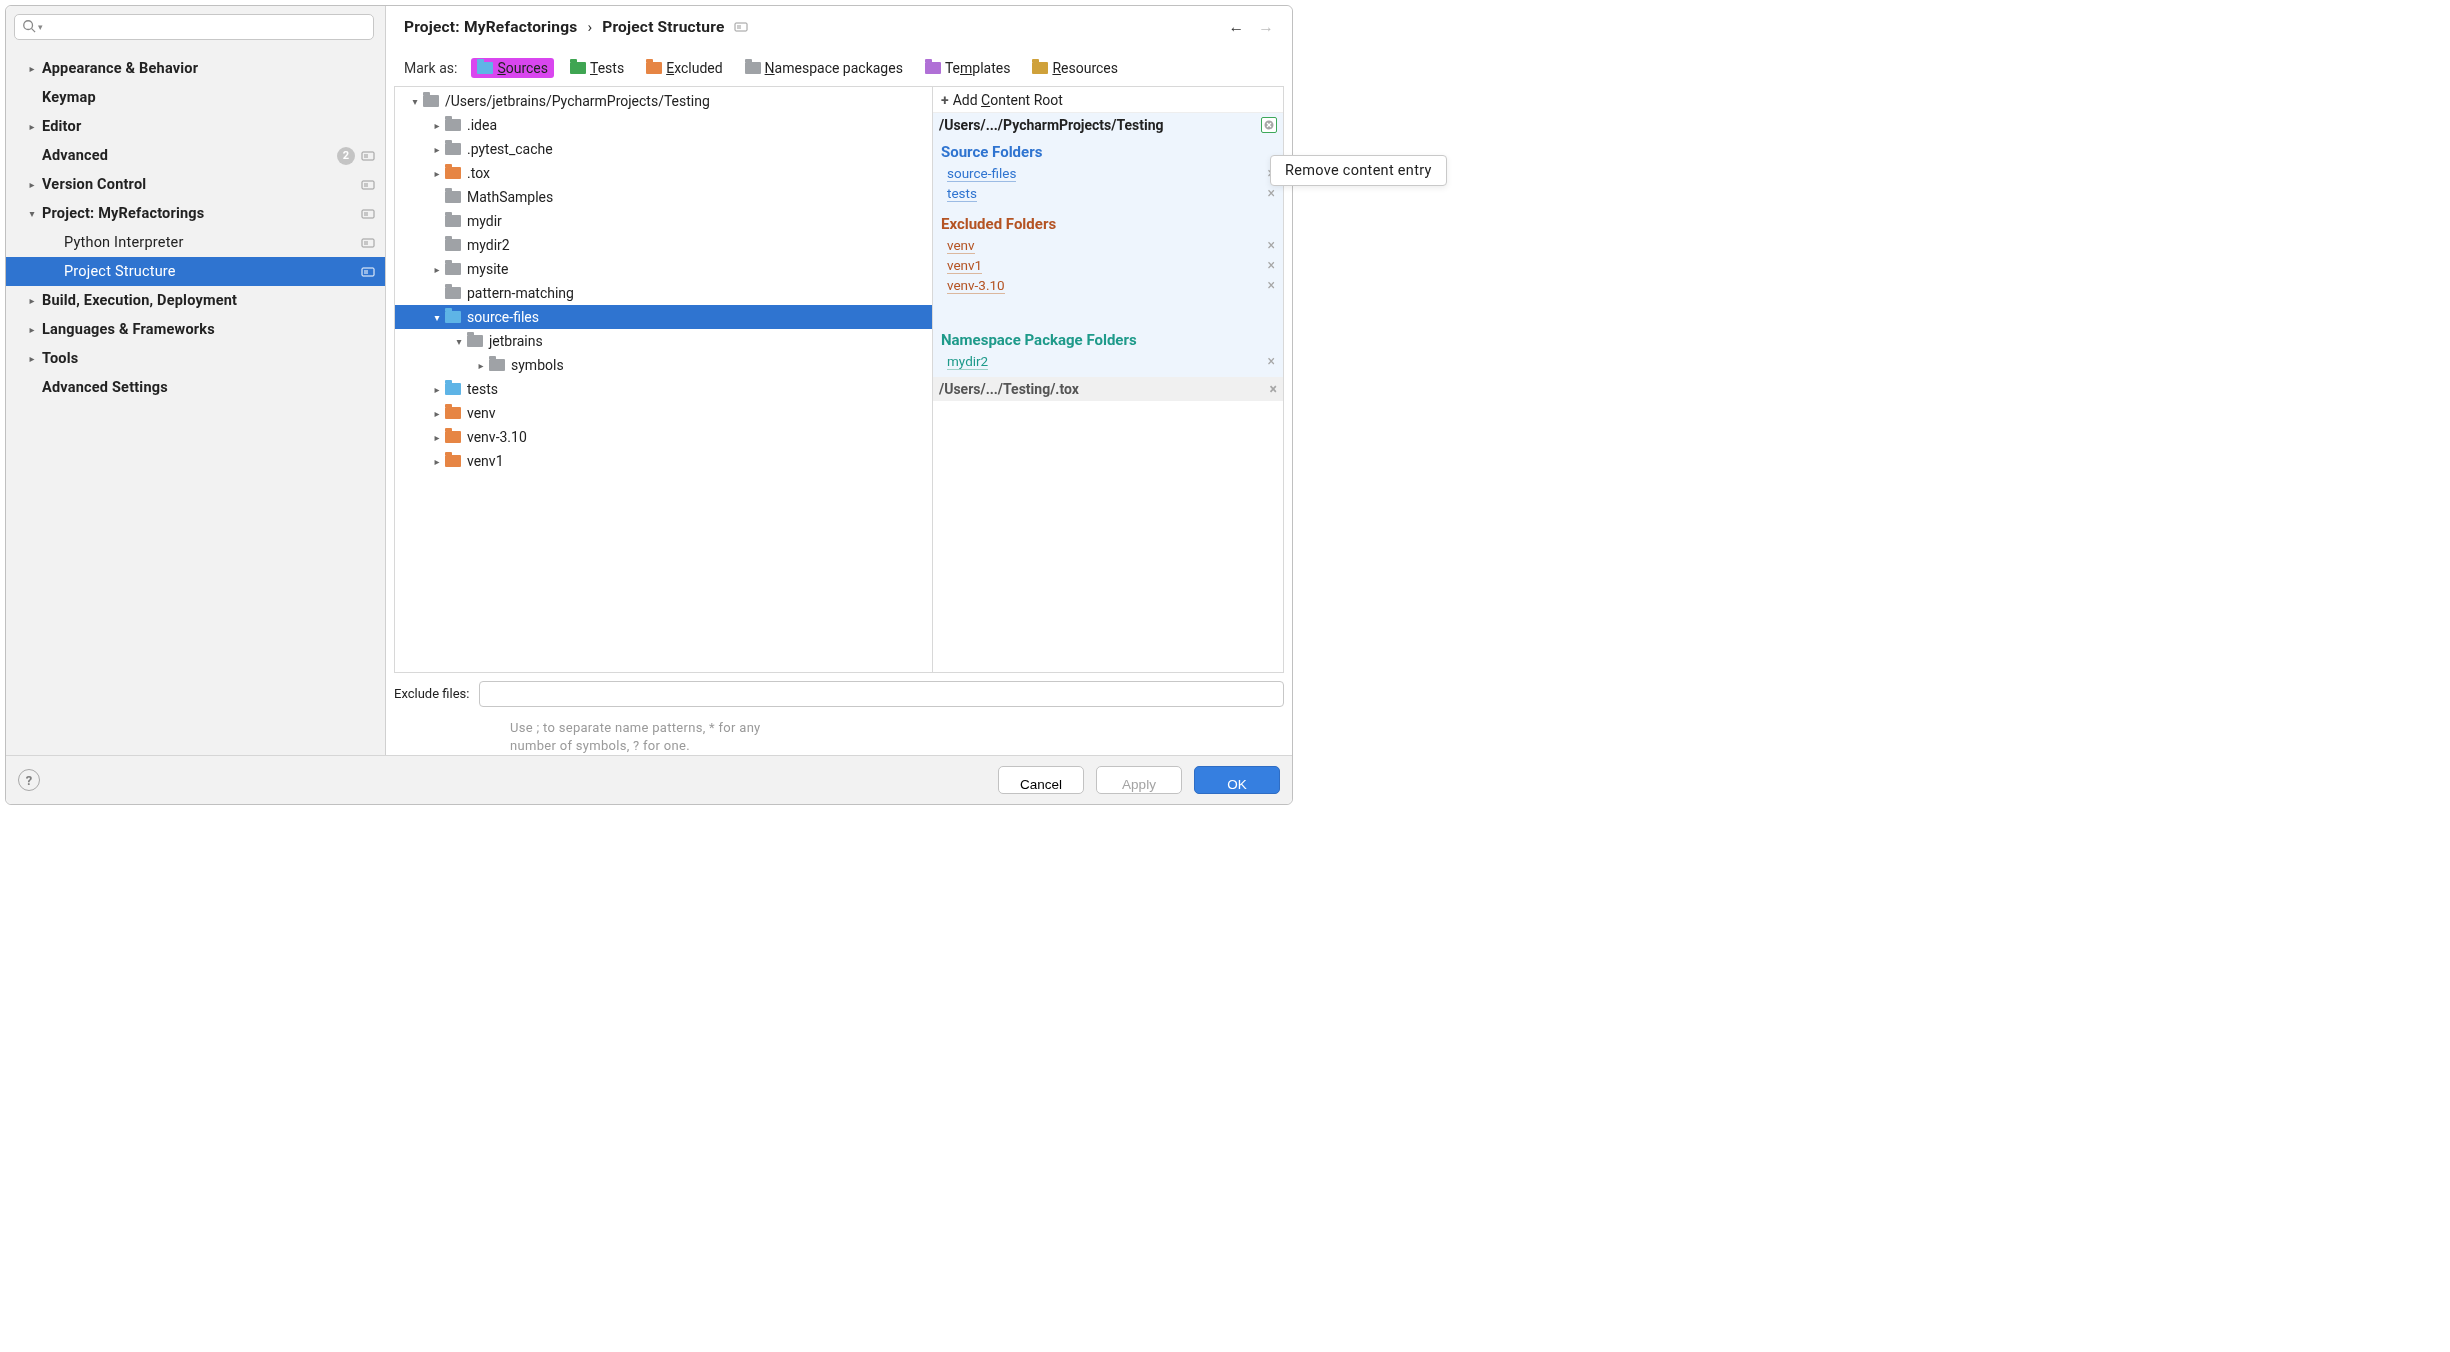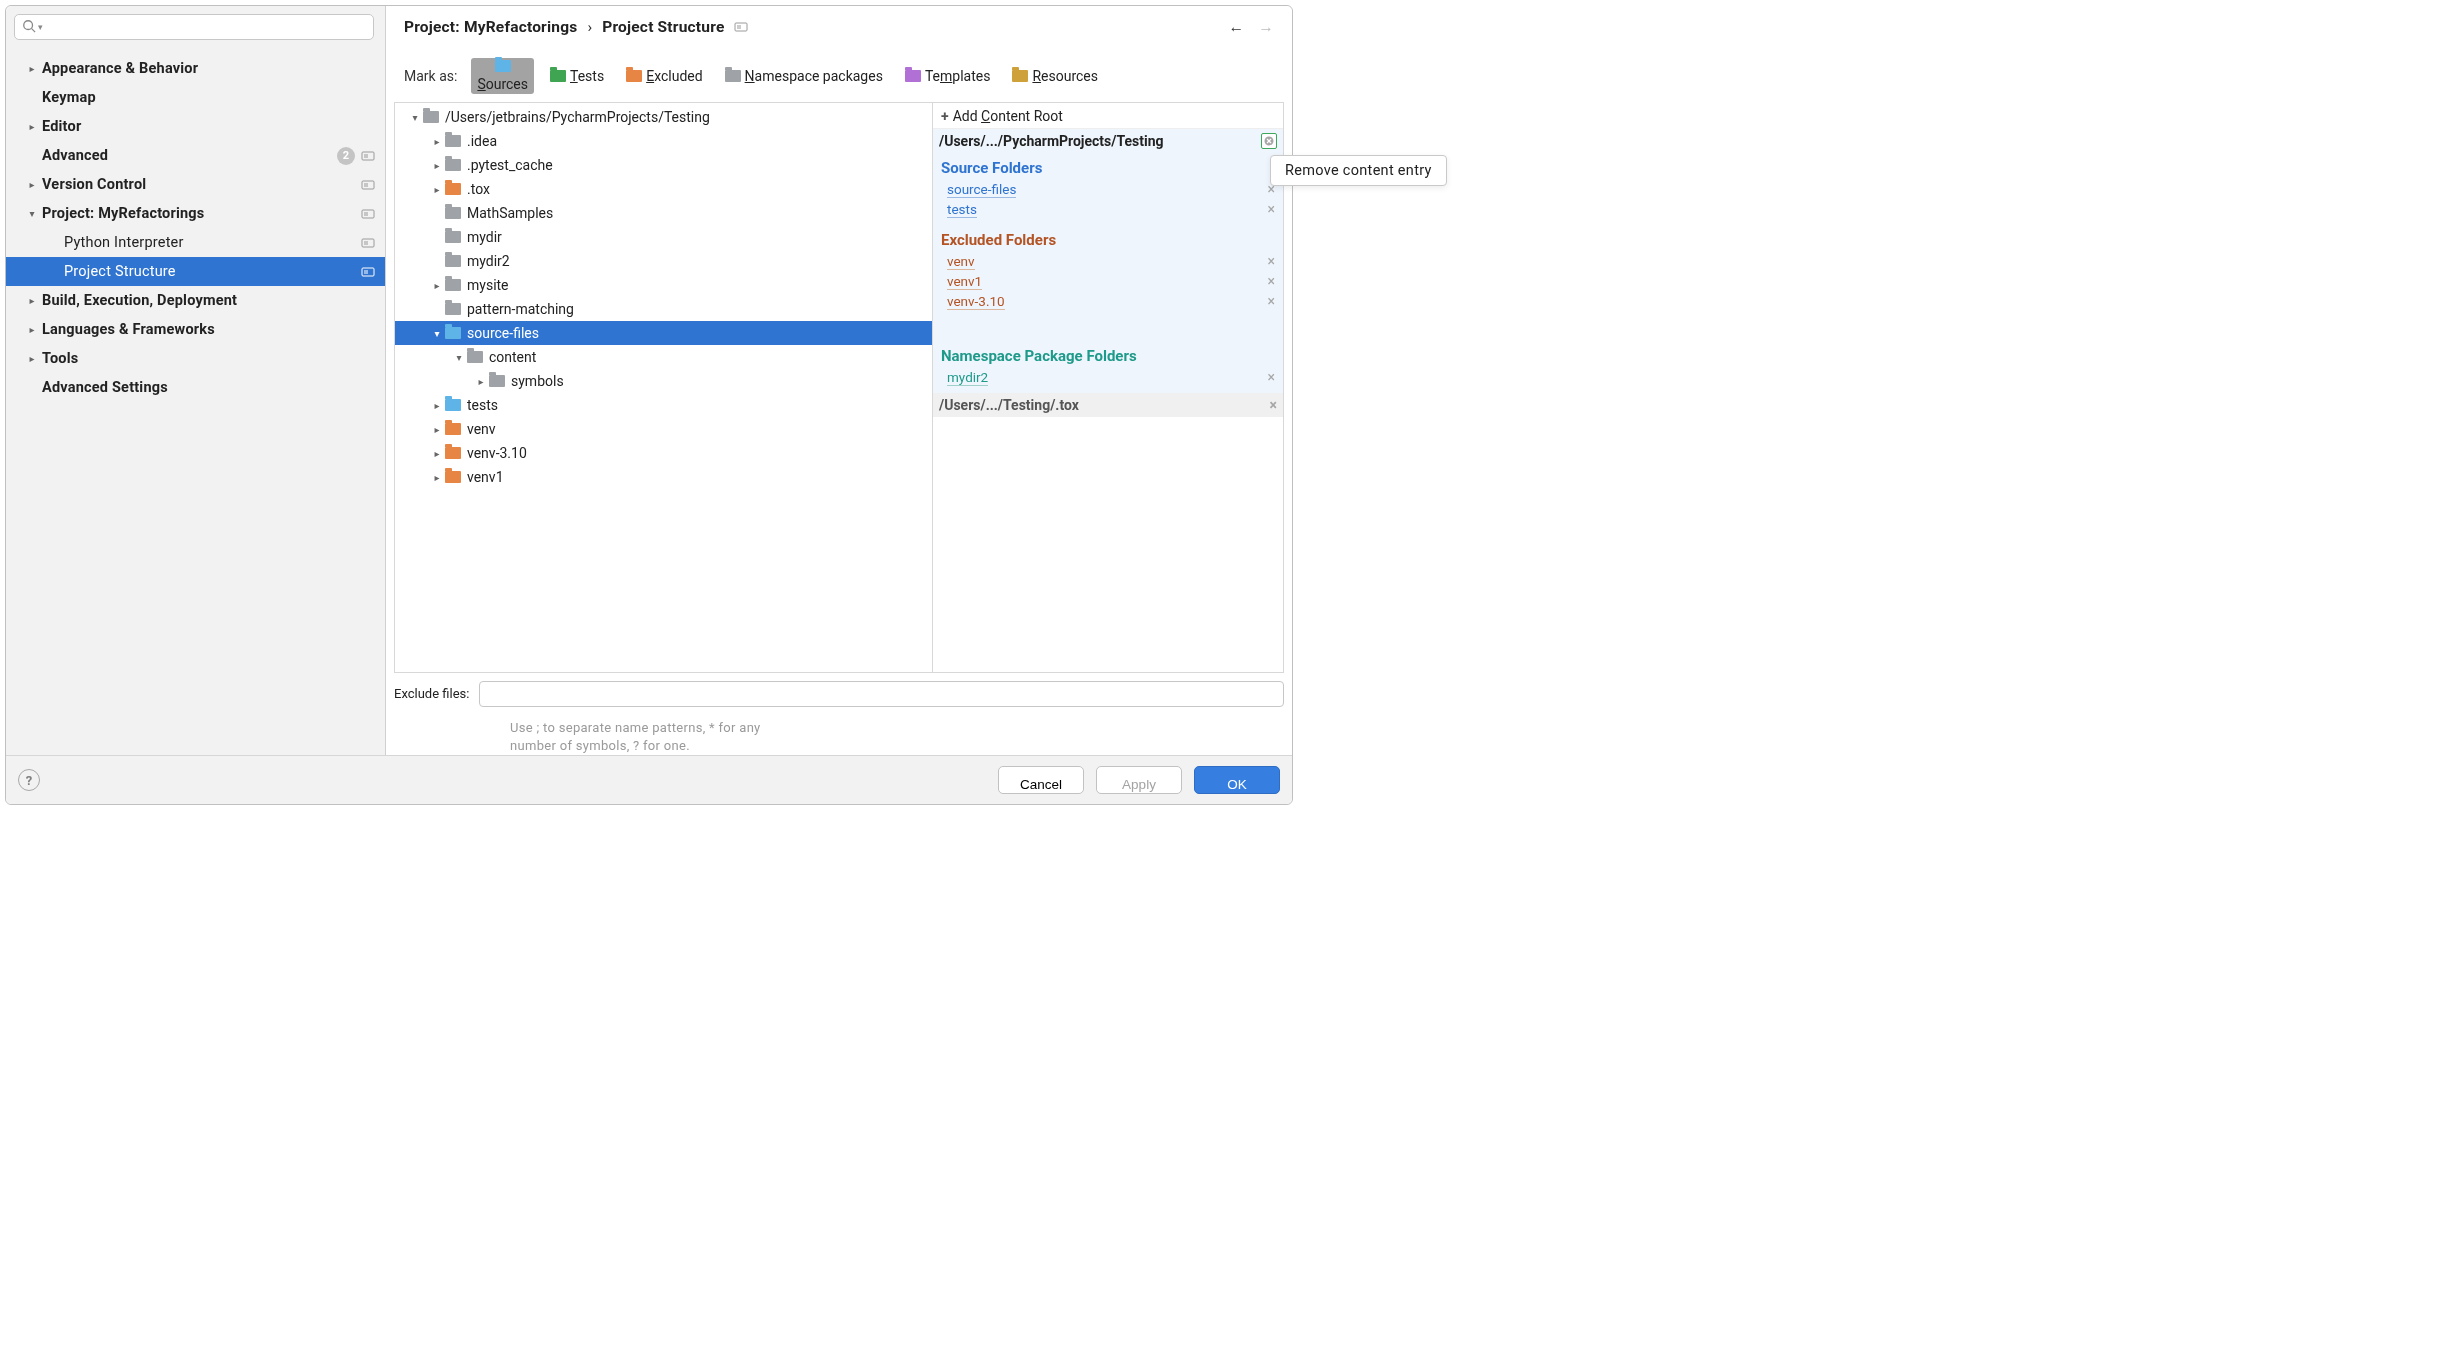--- a/index.html
+++ b/index.html
@@ -142,21 +142,21 @@
   }
   .mark-label { color: #333; margin-right: 4px; }
   .mark-item {
     display: inline-flex;
     align-items: center;
     gap: 4px;
     padding: 2px 6px;
     border-radius: 3px;
     cursor: pointer;
   }
-  .mark-item.selected { background: #a3a3a3; flex-direction: column; }
+  .mark-item.selected { background: #d946ef; }
   .mark-item .und { text-decoration: underline; }
   .folder-badge {
     width: 16px; height: 12px;
     border-radius: 1px;
     display: inline-block;
     position: relative;
   }
   .folder-badge::before {
     content: "";
     position: absolute;
@@ -565,21 +565,21 @@
               <span>pattern-matching</span>
             </div>
             <div class="dir-row selected" style="padding-left: 34px;">
               <span class="arrow ">▾</span>
               <span class="folder-icn" style="background:#5eb4e6"></span>
               <span>source-files</span>
             </div>
             <div class="dir-row" style="padding-left: 56px;">
               <span class="arrow ">▾</span>
               <span class="folder-icn" style="background:#9fa2a6"></span>
-              <span>content</span>
+              <span>jetbrains</span>
             </div>
             <div class="dir-row" style="padding-left: 78px;">
               <span class="arrow ">▸</span>
               <span class="folder-icn" style="background:#9fa2a6"></span>
               <span>symbols</span>
             </div>
             <div class="dir-row" style="padding-left: 34px;">
               <span class="arrow ">▸</span>
               <span class="folder-icn" style="background:#5eb4e6"></span>
               <span>tests</span>

